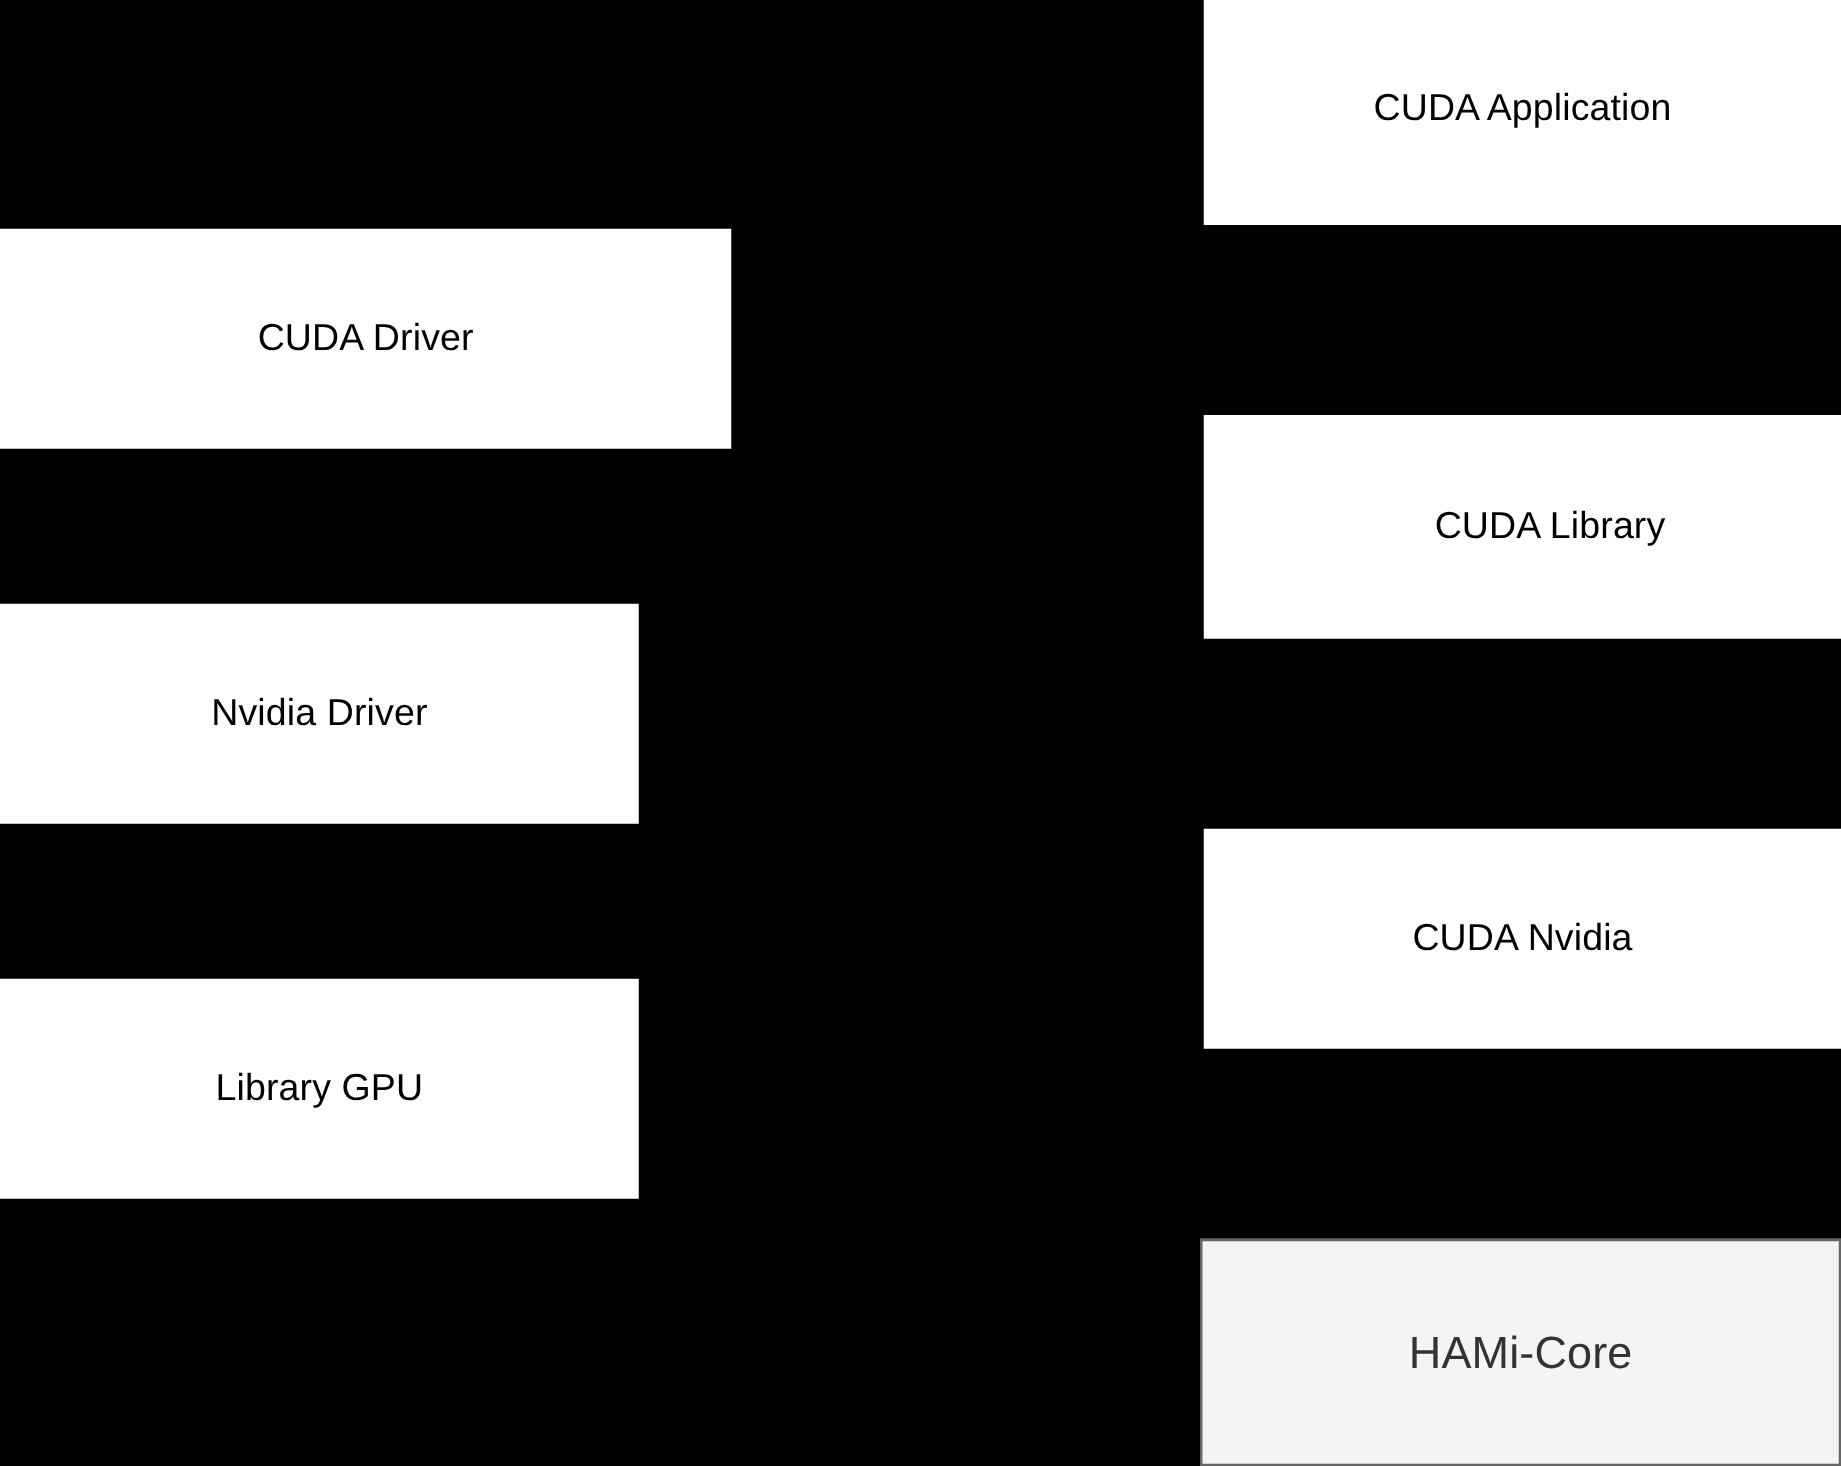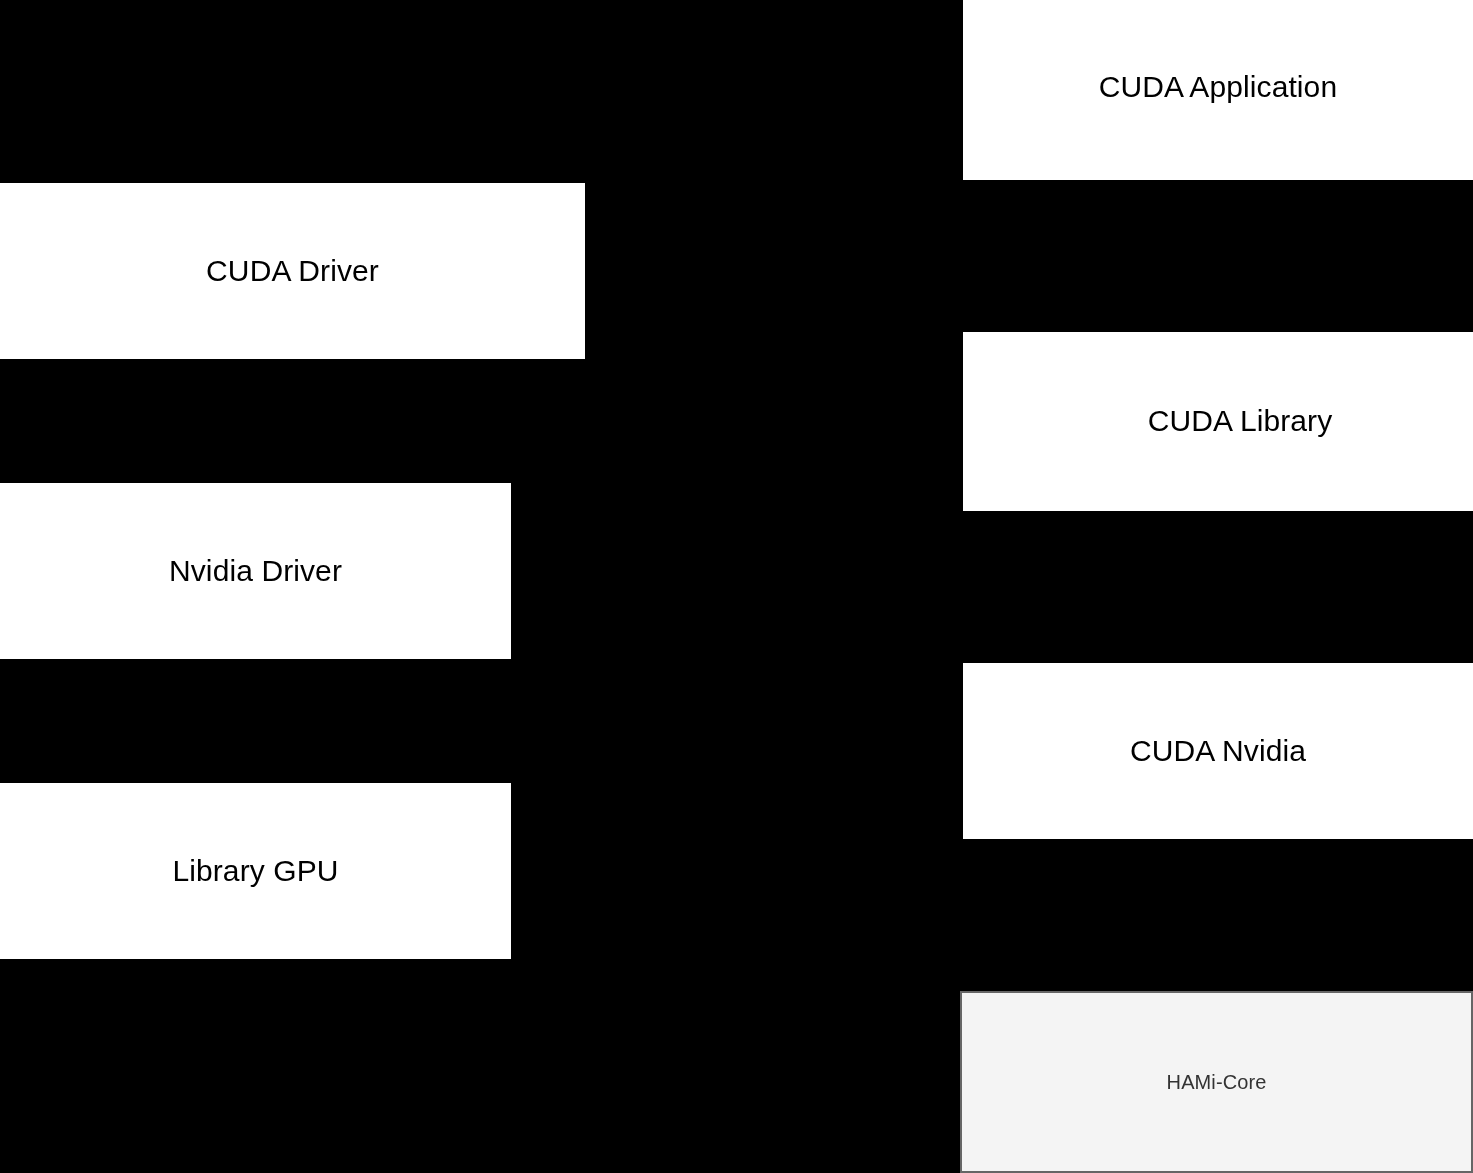--- a/index.html
+++ b/index.html
@@ -34,21 +34,21 @@
     border: 0;
     color: #000000;
     font-size: 30px;
     font-weight: 400;
     letter-spacing: 0.1px;
   }
   .node-shaded {
     background: #f4f4f4;
     border: 2px solid #666666;
     color: #333333;
-    font-size: 20px;
+    font-size: 36px;
     font-weight: 400;
     letter-spacing: 0.1px;
   }
   .label {
     display: block;
     pointer-events: none;
   }
 </style>
 </head>
 <body>

